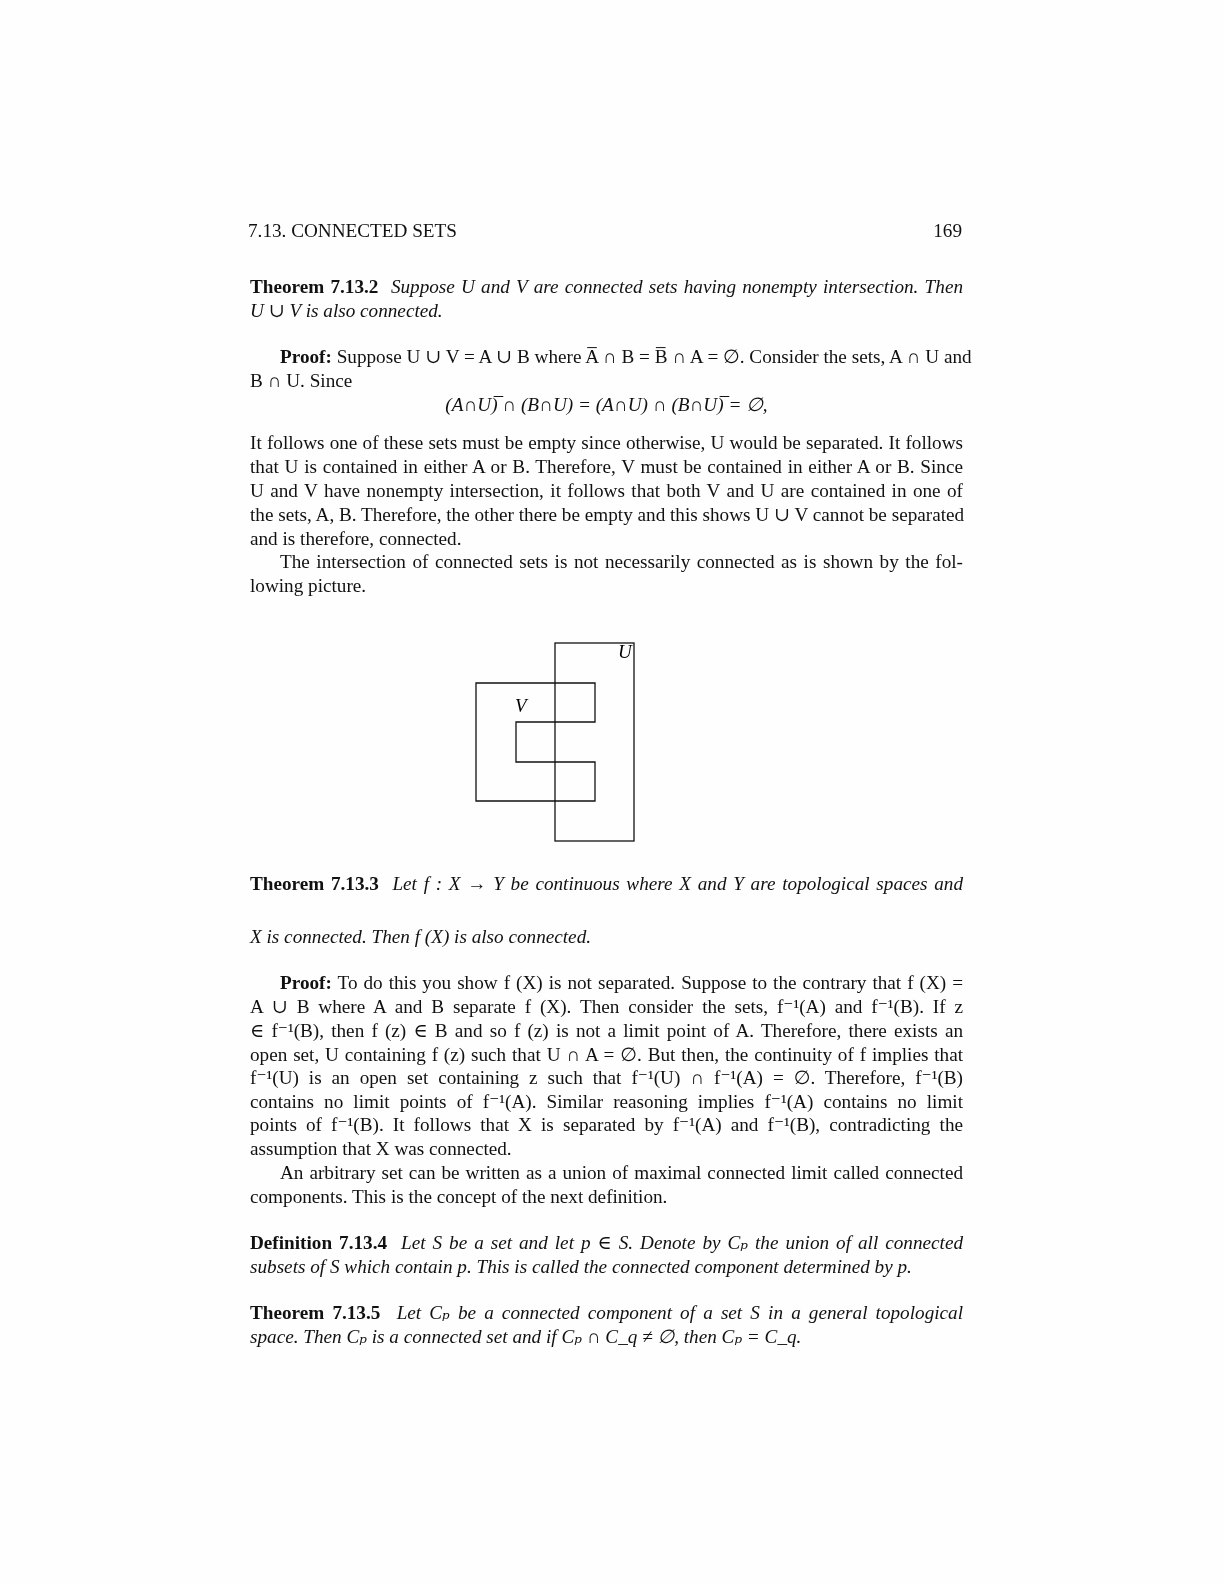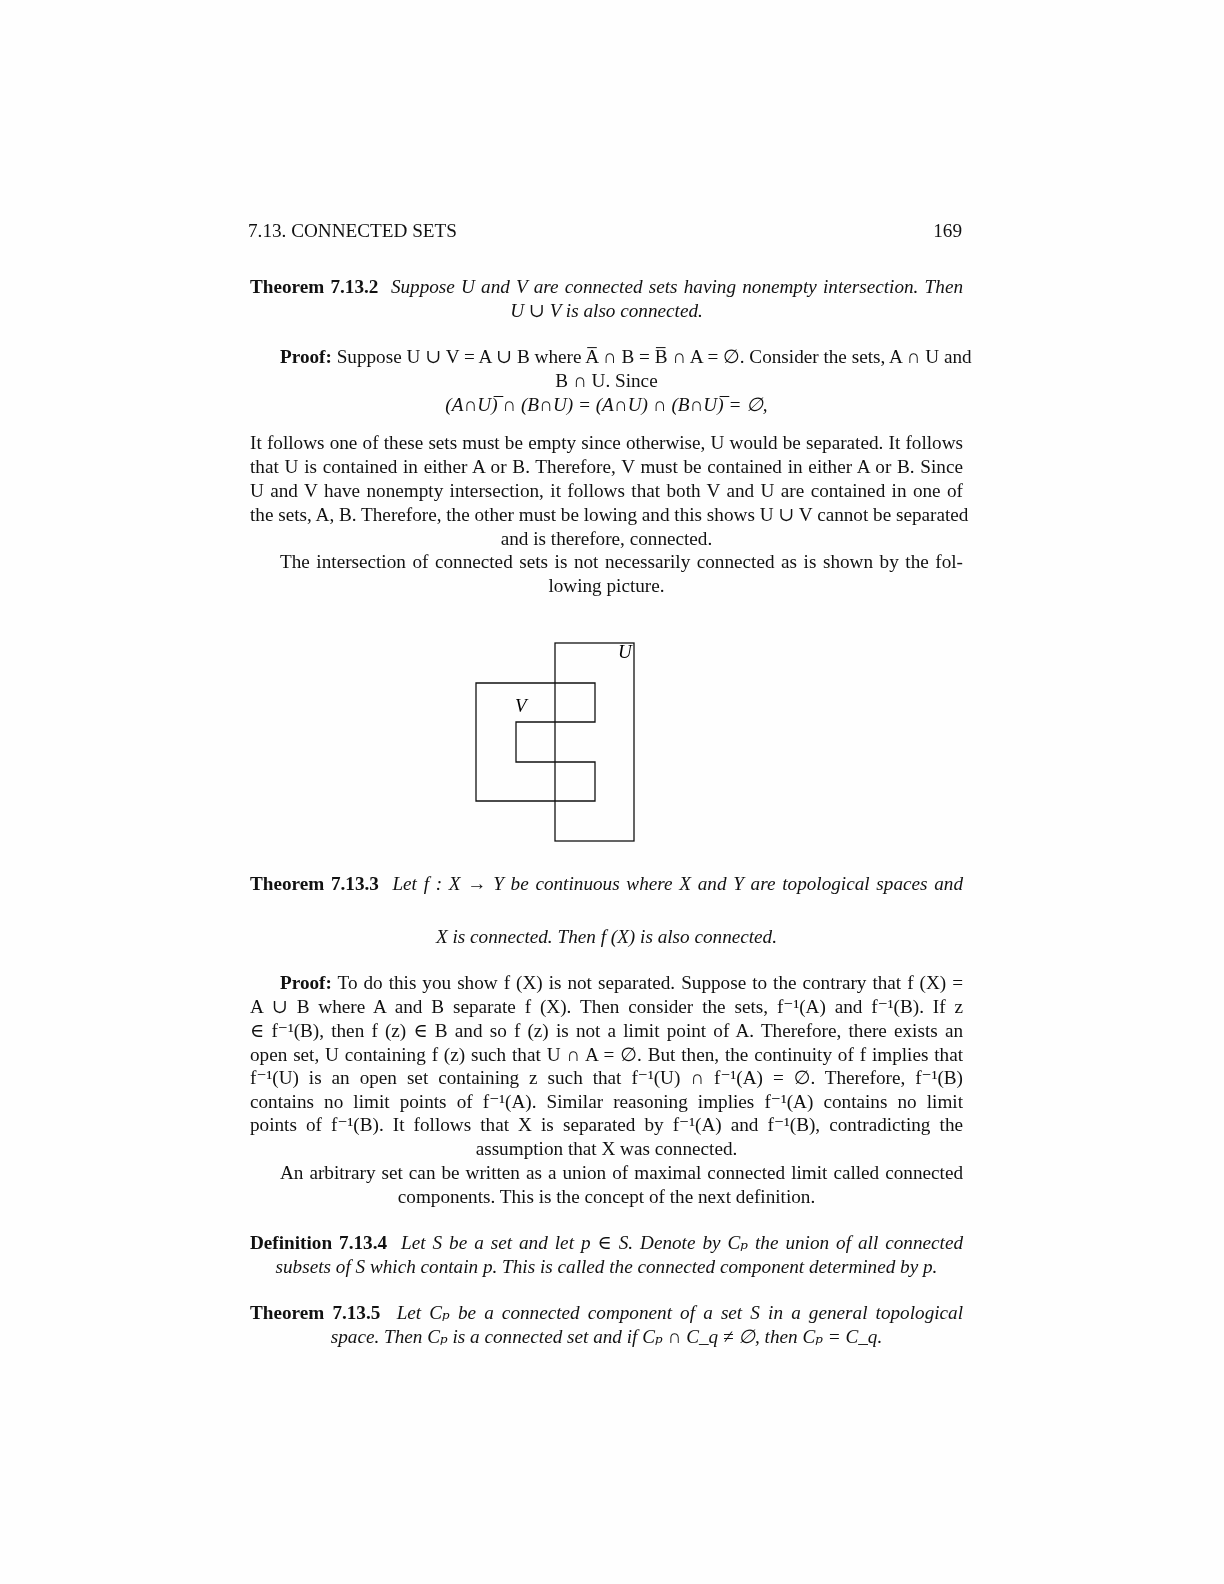--- a/index.html
+++ b/index.html
@@ -1,48 +1,48 @@
 <!DOCTYPE html>
 <html><head>
 <meta charset="utf-8">
 <style>
   html, body { margin:0; padding:0; }
   body {
     width:1224px; height:1584px; background:#fefefe; position:relative;
     font-family:"Liberation Serif","DejaVu Serif",serif; color:#111; overflow:hidden;
   }
   .page { position:absolute; left:250px; top:0; width:713px; }
-  .line { position:absolute; left:0; width:713px; font-size:19.2px; line-height:24px; white-space:nowrap;text-align:center; }
+  .line { position:absolute; left:0; width:713px; font-size:19.2px; line-height:24px; white-space:nowrap; }
   .just { text-align:justify; text-align-last:justify; }
   .header-l { position:absolute; left:248px; top:220px; font-size:19.2px; }
   .header-r { position:absolute; right:262px; top:220px; font-size:19.2px; }
   b { font-weight:bold; }
   i, .m { font-style:italic; }
   .ind { padding-left:30px; box-sizing:border-box; }
-  .center { }
+  .center { text-align:center; }
   svg { position:absolute; }
 </style>
 </head>
 <body>
 
 <div class="header-l">7.13. CONNECTED SETS</div>
 <div class="header-r">169</div>
 
 <div class="page">
 
   <div class="line just" style="top:275px"><b>Theorem 7.13.2</b>&nbsp; <i>Suppose U and V are connected sets having nonempty intersection. Then</i></div>
   <div class="line" style="top:299px"><i>U ∪ V is also connected.</i></div>
 
   <div class="line just ind" style="top:345px"><b>Proof:</b> <span>Suppose U ∪ V = A ∪ B where A̅ ∩ B = B̅ ∩ A = ∅. Consider the sets, A ∩ U and</span></div>
   <div class="line" style="top:369px">B ∩ U. Since</div>
   <div class="line center m" style="top:393px">(A∩U)̅ ∩ (B∩U) = (A∩U) ∩ (B∩U)̅ = ∅,</div>
   <div class="line just" style="top:431px">It follows one of these sets must be empty since otherwise, U would be separated. It follows</div>
   <div class="line just" style="top:455px">that U is contained in either A or B. Therefore, V must be contained in either A or B. Since</div>
   <div class="line just" style="top:479px">U and V have nonempty intersection, it follows that both V and U are contained in one of</div>
-  <div class="line just" style="top:503px">the sets, A, B. Therefore, the other must be lowing and this shows U ∪ V cannot be separated</div>
+  <div class="line just" style="top:503px">the sets, A, B. Therefore, the other there be empty and this shows U ∪ V cannot be separated</div>
   <div class="line" style="top:527px">and is therefore, connected.</div>
 
   <div class="line just ind" style="top:550px">The intersection of connected sets is not necessarily connected as is shown by the fol-</div>
   <div class="line" style="top:574px">lowing picture.</div>
 </div>
 
 <svg style="left:470px;top:636px" width="175" height="210" viewBox="0 0 175 210">
   <rect x="85" y="7" width="79" height="198" fill="none" stroke="#111" stroke-width="1.3"></rect>
   <path d="M6 47 H125 V86 H46 V126 H125 V165 H6 Z" fill="none" stroke="#111" stroke-width="1.3"></path>
   <text x="148" y="22" font-family="Liberation Serif, serif" font-style="italic" font-size="19">U</text>

